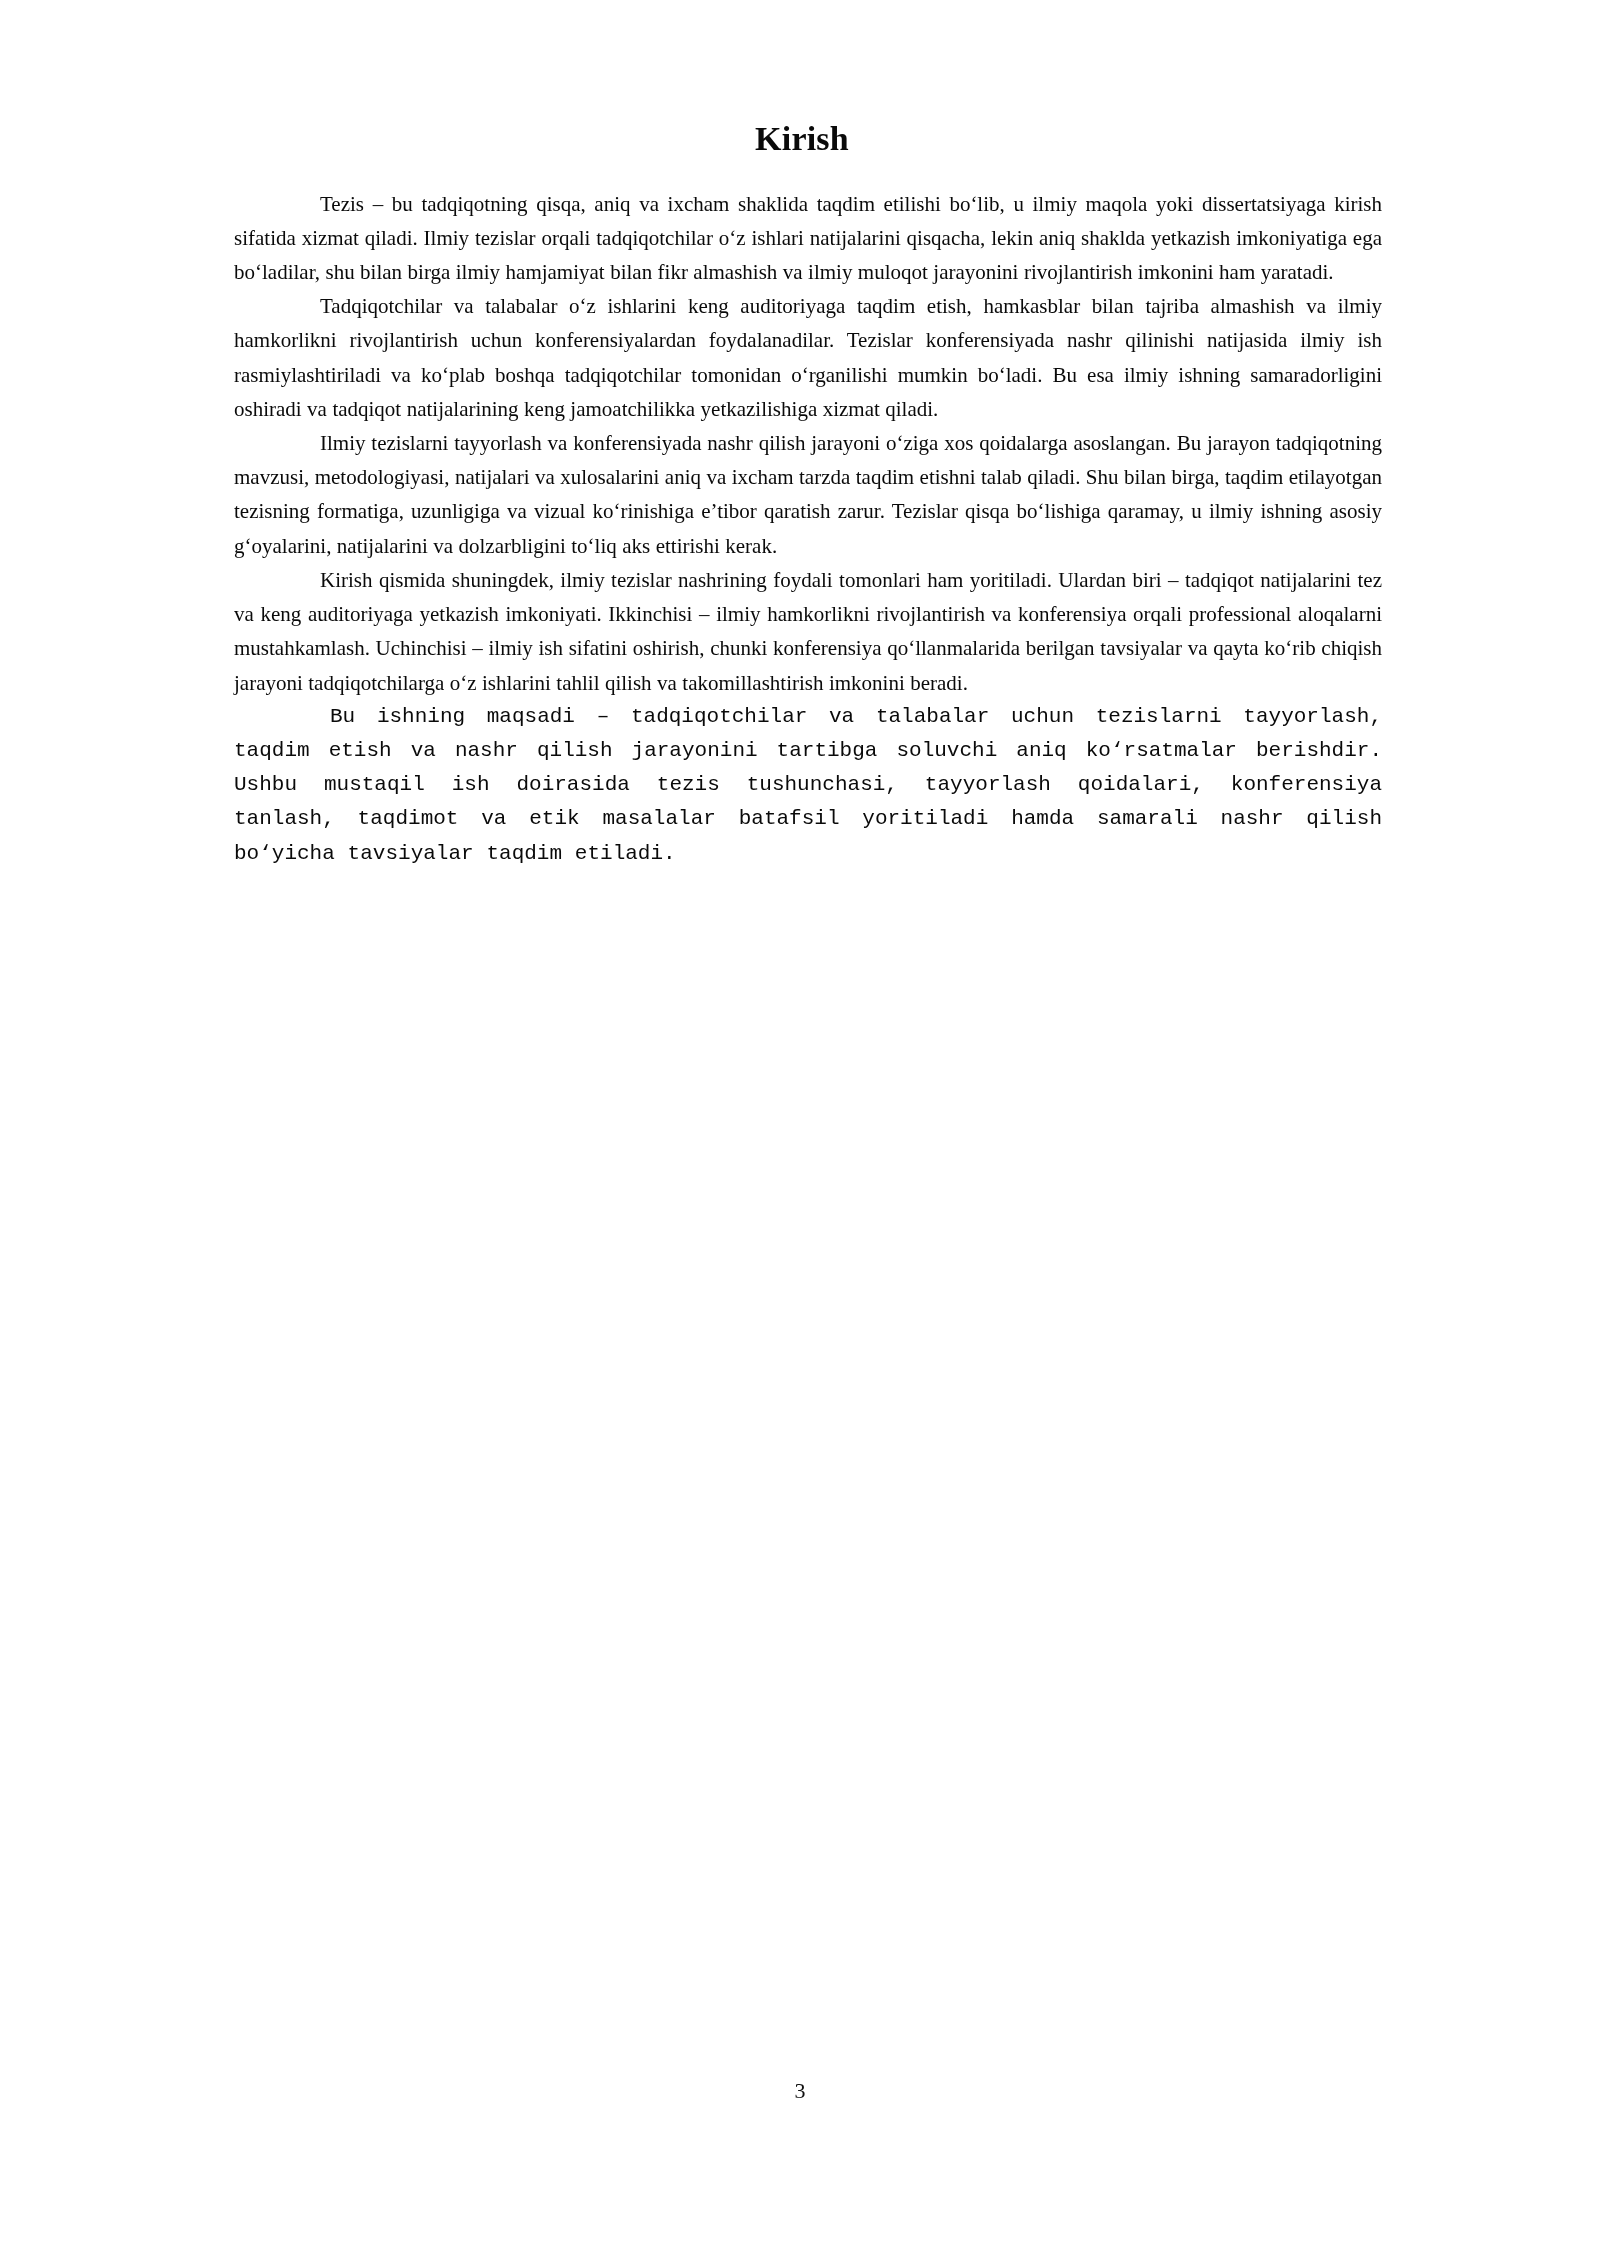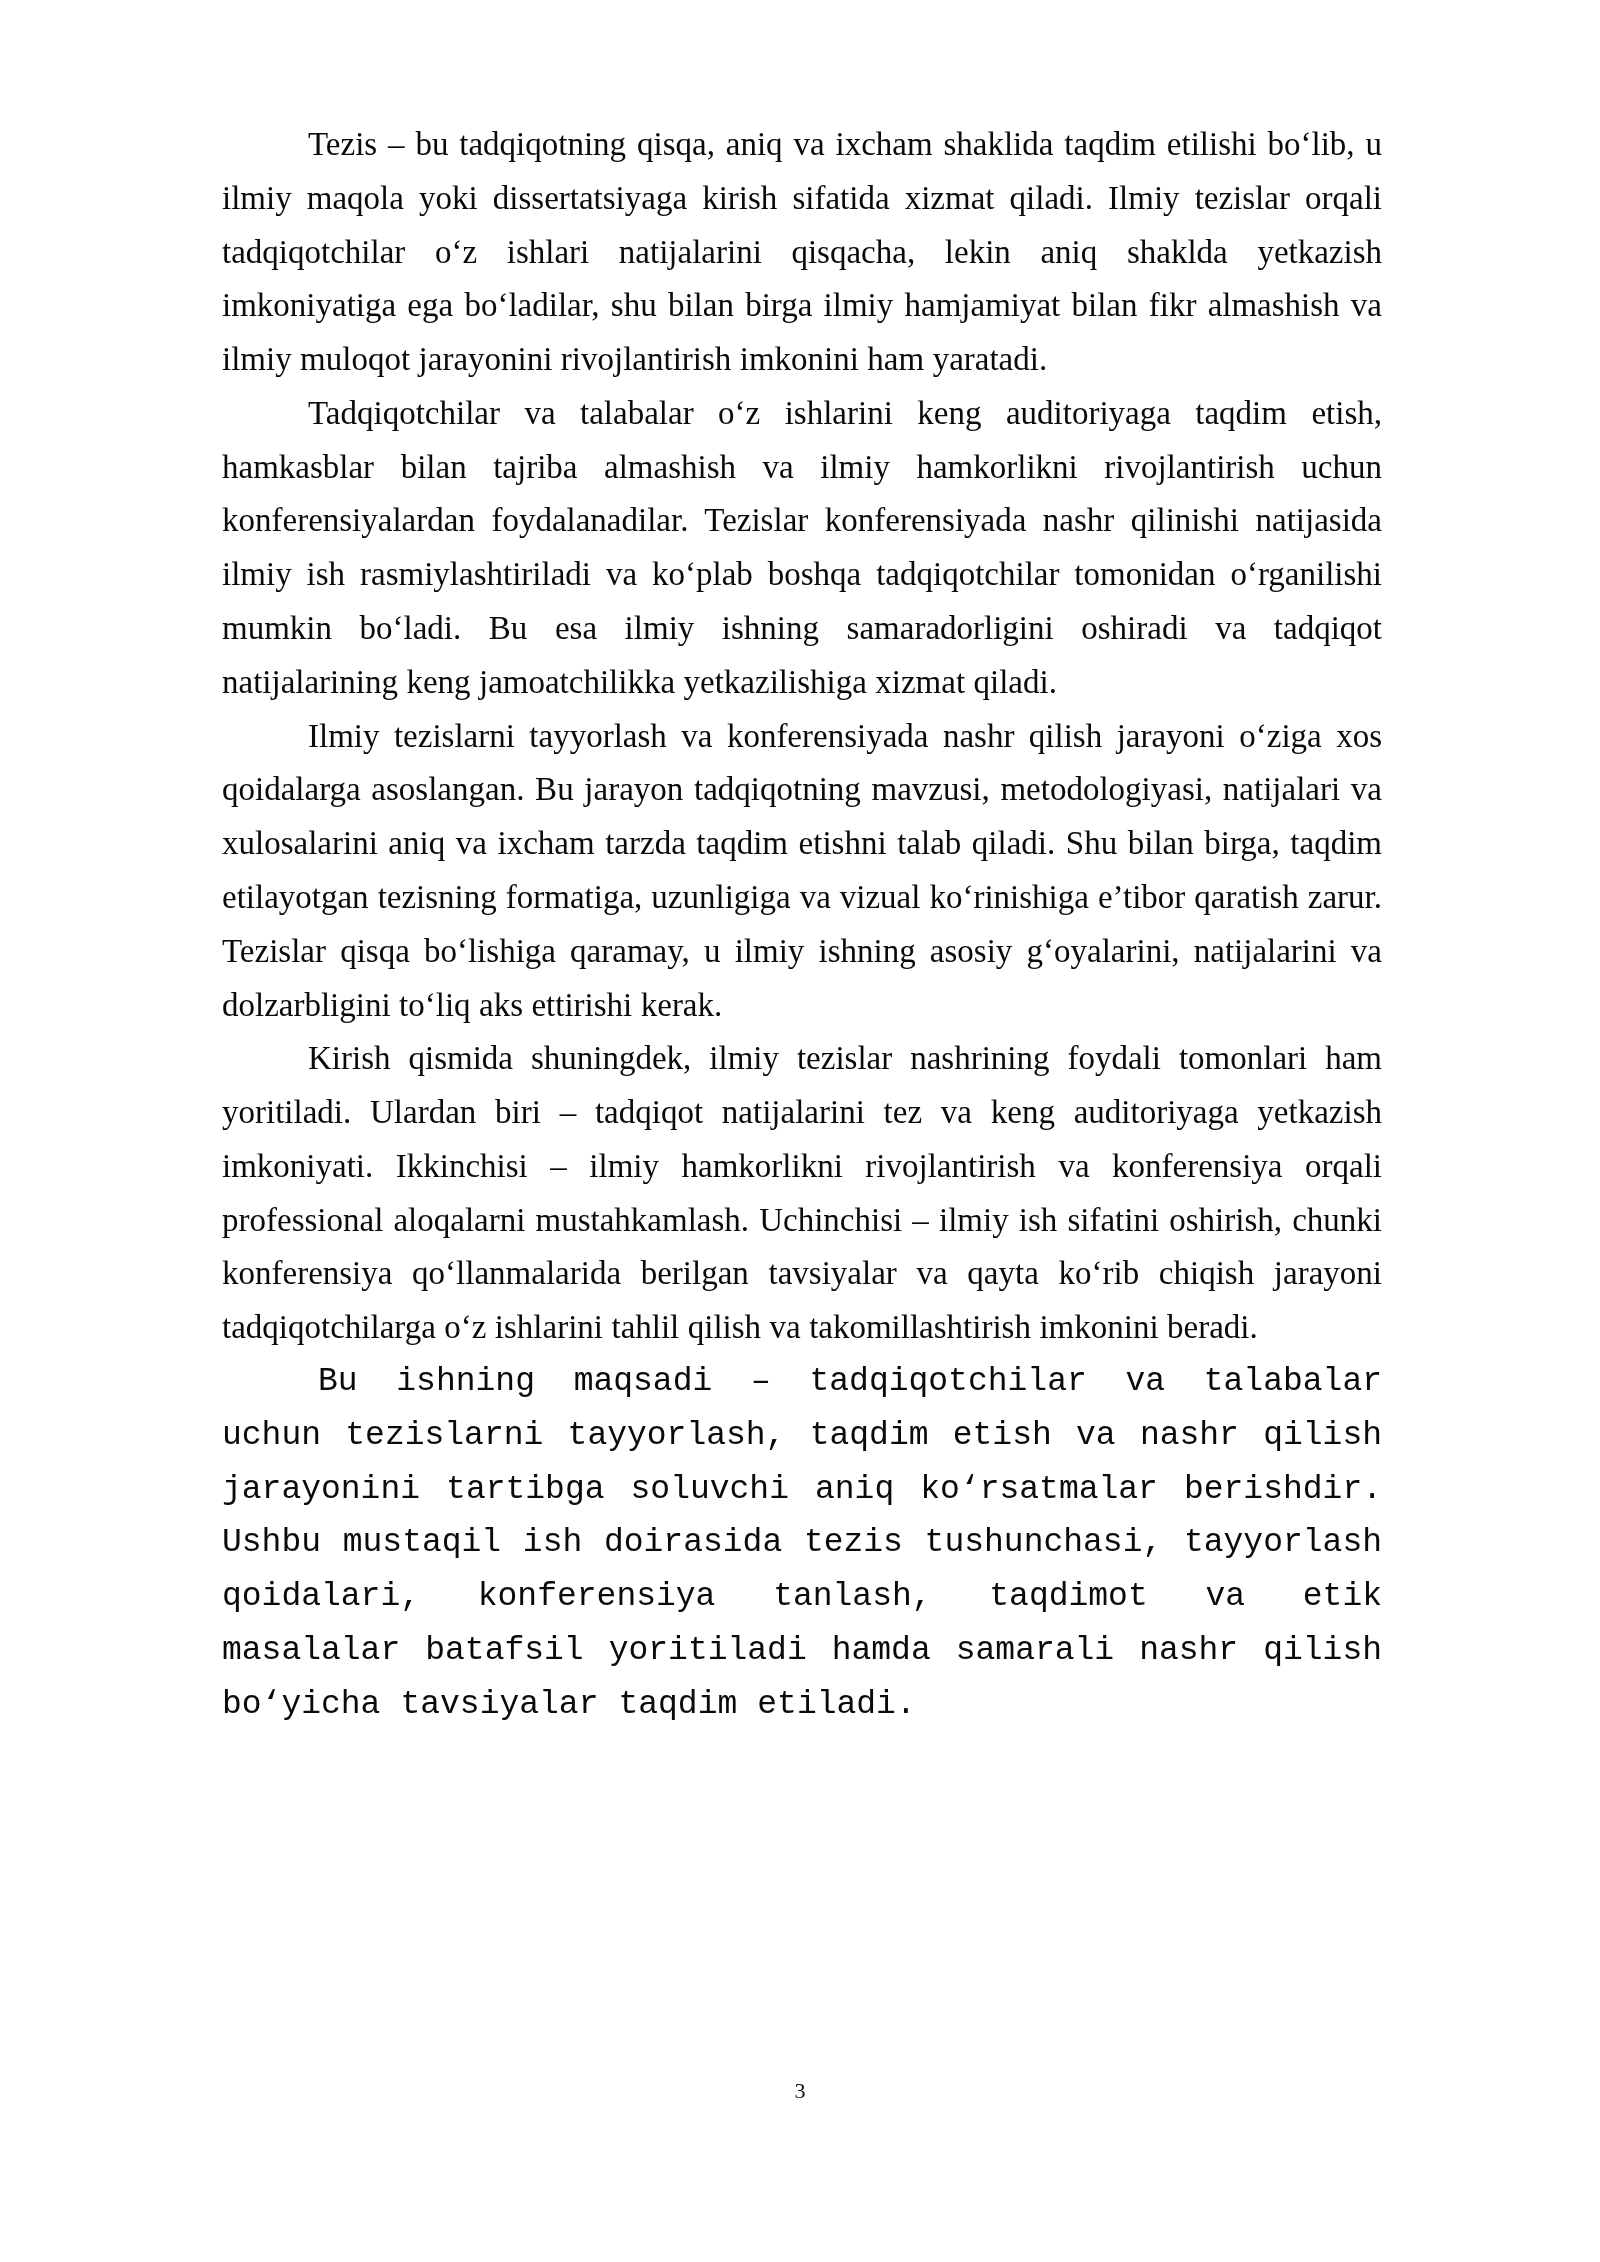--- a/index.html
+++ b/index.html
@@ -29,25 +29,25 @@
   .doc-heading {
     font-size: 34px;
     font-weight: bold;
     text-align: center;
     line-height: 1.25;
     margin: 0 0 26px 0;
     letter-spacing: 0.2px;
   }
 
   .para {
-    font-size: 33px;
+    font-size: 21px;
     line-height: 1.63;
     text-align: justify;
     text-justify: inter-word;
-    margin: 0 0 0 0;
+    margin: 0 0 0 12px;
     text-indent: 86px;
     hyphens: none;
     word-spacing: 0.2px;
   }
 
   .para.indent-wide {
     text-indent: 96px;
     font-family: Liberation Mono, monospace;
   }
 
@@ -62,20 +62,21 @@
     color: #111111;
   }
 </style>
 </head>
 <body>
 
 <div class="page">
 
   <div class="content">
 
+    <h1 class="doc-heading">Kirish</h1>
 
     <p class="para"> Tezis – bu tadqiqotning qisqa, aniq va ixcham shaklida taqdim etilishi bo‘lib, u ilmiy maqola yoki dissertatsiyaga kirish sifatida xizmat qiladi. Ilmiy tezislar orqali tadqiqotchilar o‘z ishlari natijalarini qisqacha, lekin aniq shaklda yetkazish imkoniyatiga ega bo‘ladilar, shu bilan birga ilmiy hamjamiyat bilan fikr almashish va ilmiy muloqot jarayonini rivojlantirish imkonini ham yaratadi.</p>
 
     <p class="para">Tadqiqotchilar va talabalar o‘z ishlarini keng auditoriyaga taqdim etish, hamkasblar bilan tajriba almashish va ilmiy hamkorlikni rivojlantirish uchun konferensiyalardan foydalanadilar. Tezislar konferensiyada nashr qilinishi natijasida ilmiy ish rasmiylashtiriladi va ko‘plab boshqa tadqiqotchilar tomonidan o‘rganilishi mumkin bo‘ladi. Bu esa ilmiy ishning samaradorligini oshiradi va tadqiqot natijalarining keng jamoatchilikka yetkazilishiga xizmat qiladi.</p>
 
     <p class="para">Ilmiy tezislarni tayyorlash va konferensiyada nashr qilish jarayoni o‘ziga xos qoidalarga asoslangan. Bu jarayon tadqiqotning mavzusi, metodologiyasi, natijalari va xulosalarini aniq va ixcham tarzda taqdim etishni talab qiladi. Shu bilan birga, taqdim etilayotgan tezisning formatiga, uzunligiga va vizual ko‘rinishiga e’tibor qaratish zarur. Tezislar qisqa bo‘lishiga qaramay, u ilmiy ishning asosiy g‘oyalarini, natijalarini va dolzarbligini to‘liq aks ettirishi kerak.</p>
 
     <p class="para">Kirish qismida shuningdek, ilmiy tezislar nashrining foydali tomonlari ham yoritiladi. Ulardan biri – tadqiqot natijalarini tez va keng auditoriyaga yetkazish imkoniyati. Ikkinchisi – ilmiy hamkorlikni rivojlantirish va konferensiya orqali professional aloqalarni mustahkamlash. Uchinchisi – ilmiy ish sifatini oshirish, chunki konferensiya qo‘llanmalarida berilgan tavsiyalar va qayta ko‘rib chiqish jarayoni tadqiqotchilarga o‘z ishlarini tahlil qilish va takomillashtirish imkonini beradi.</p>
 
     <p class="para indent-wide"> Bu ishning maqsadi – tadqiqotchilar va talabalar uchun tezislarni tayyorlash, taqdim etish va nashr qilish jarayonini tartibga soluvchi aniq ko‘rsatmalar berishdir. Ushbu mustaqil ish doirasida tezis tushunchasi, tayyorlash qoidalari, konferensiya tanlash, taqdimot va etik masalalar batafsil yoritiladi hamda samarali nashr qilish bo‘yicha tavsiyalar taqdim etiladi.</p>

